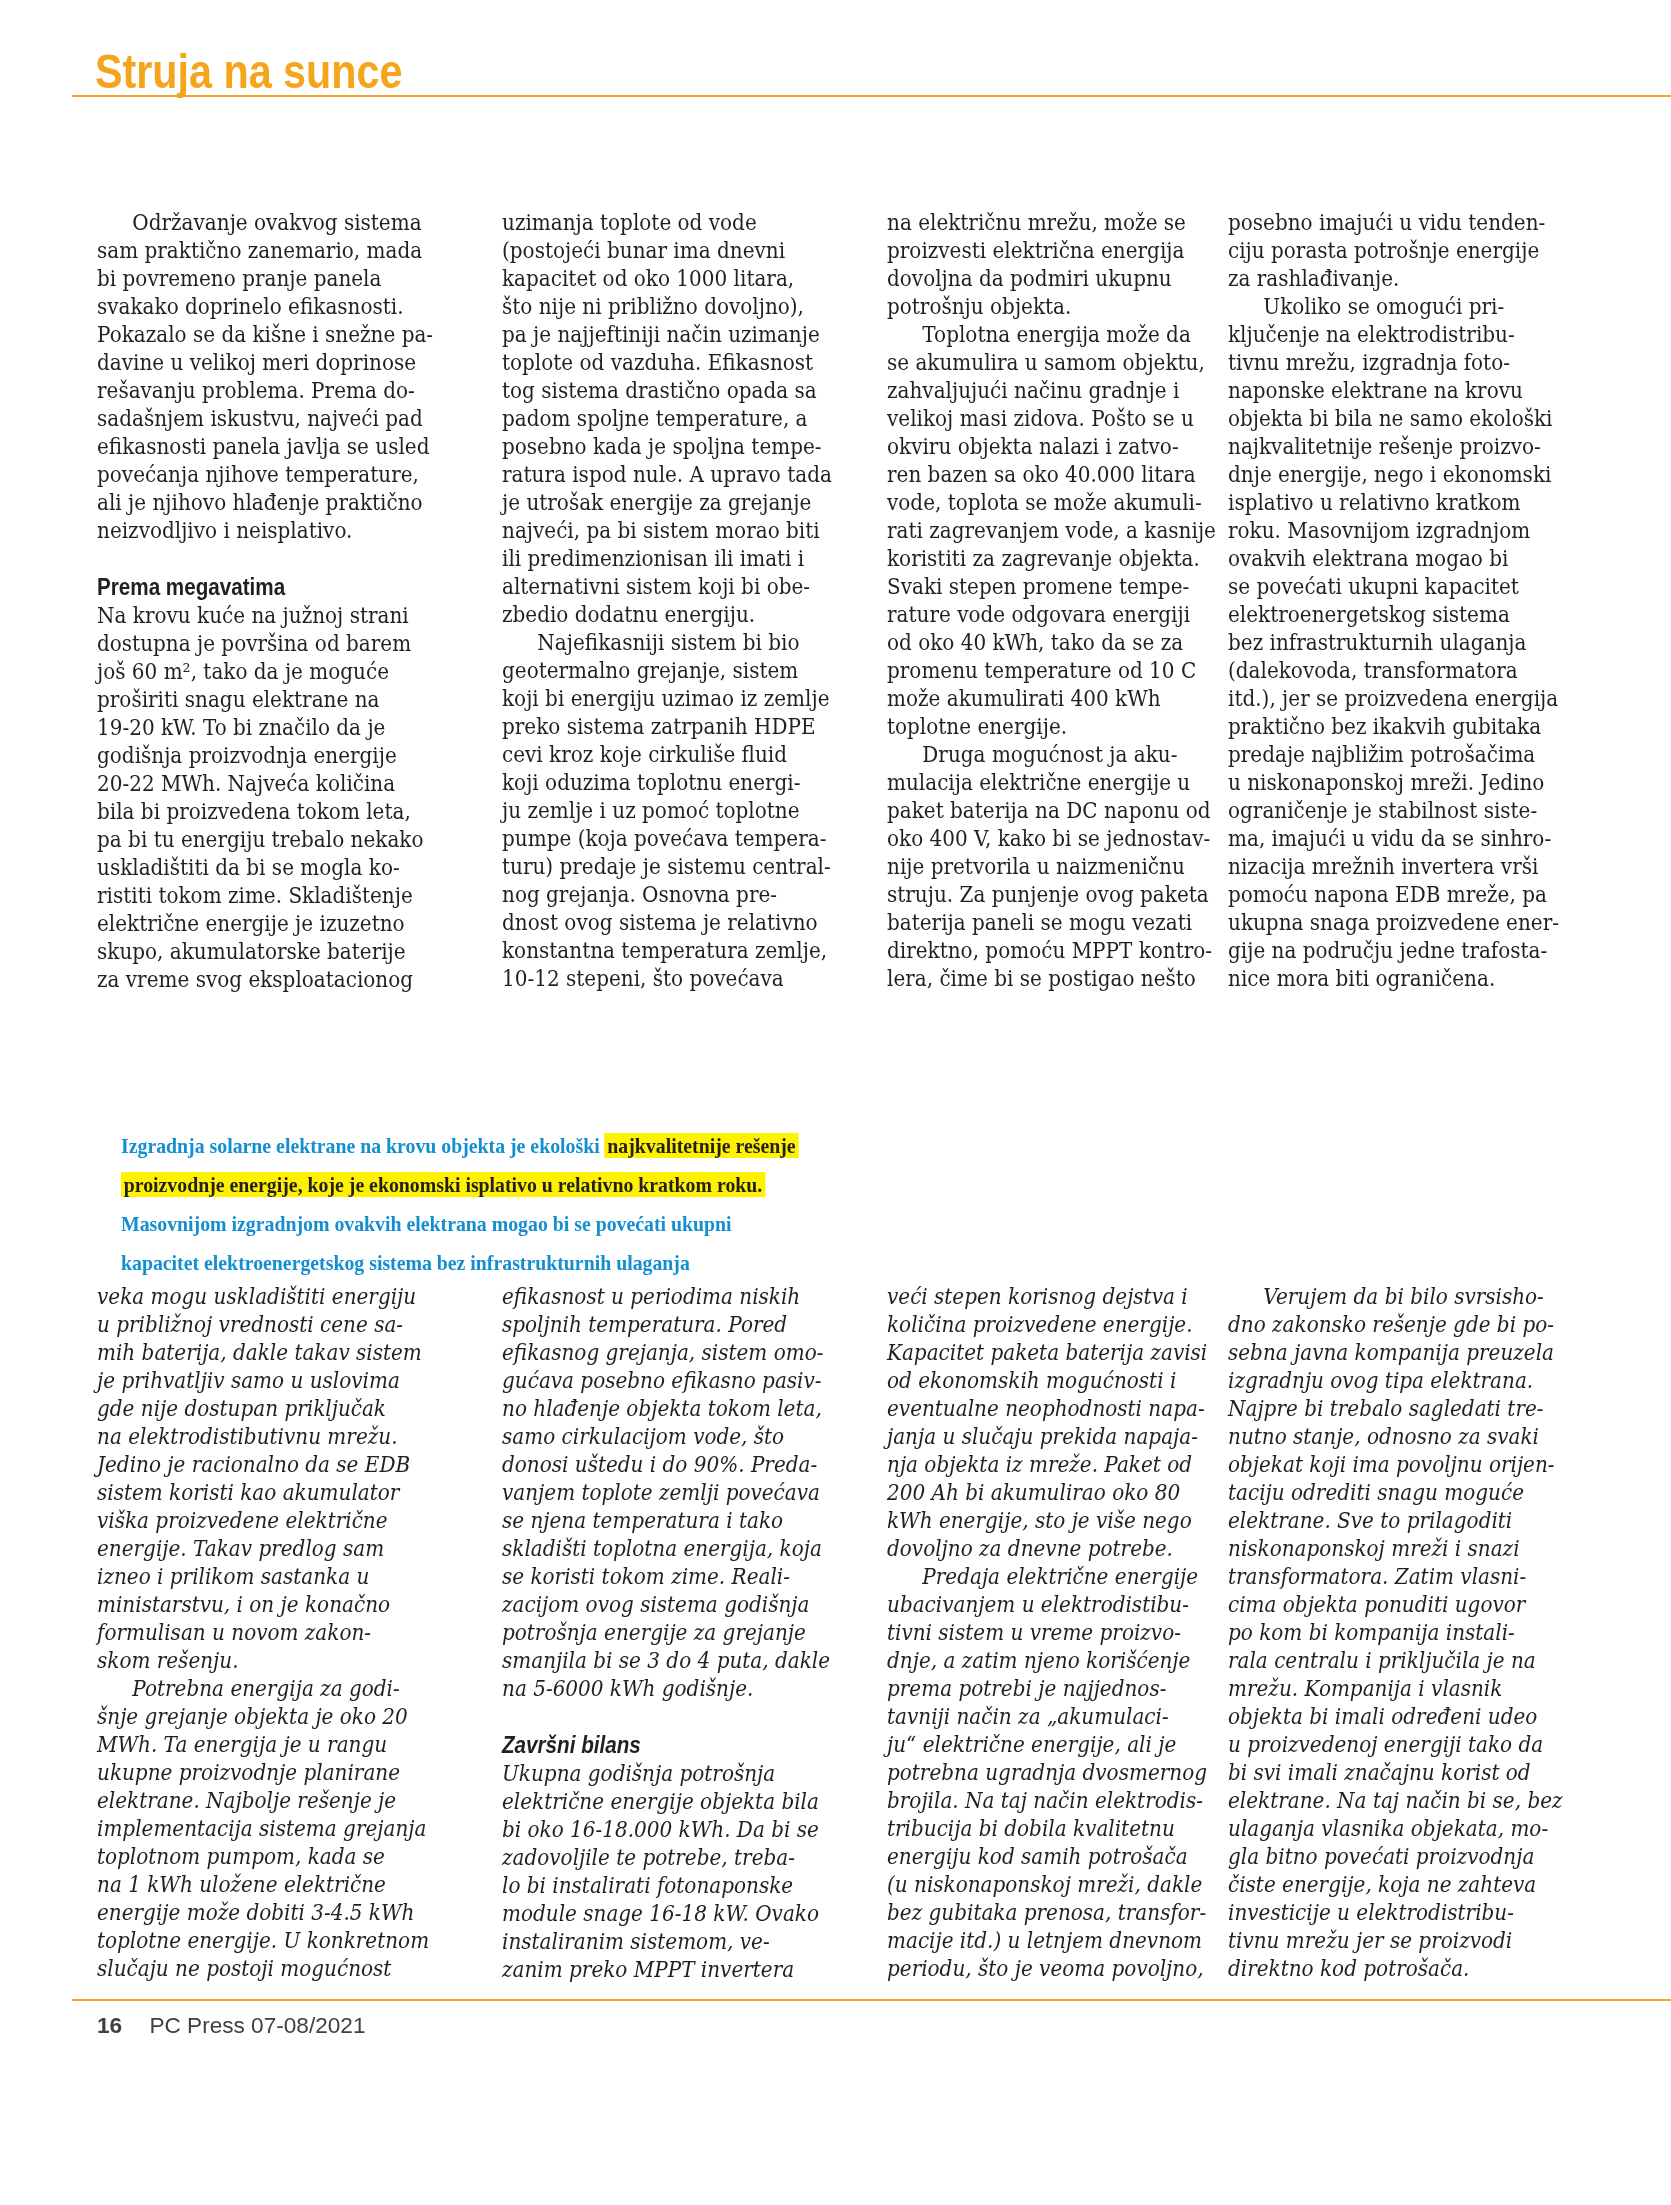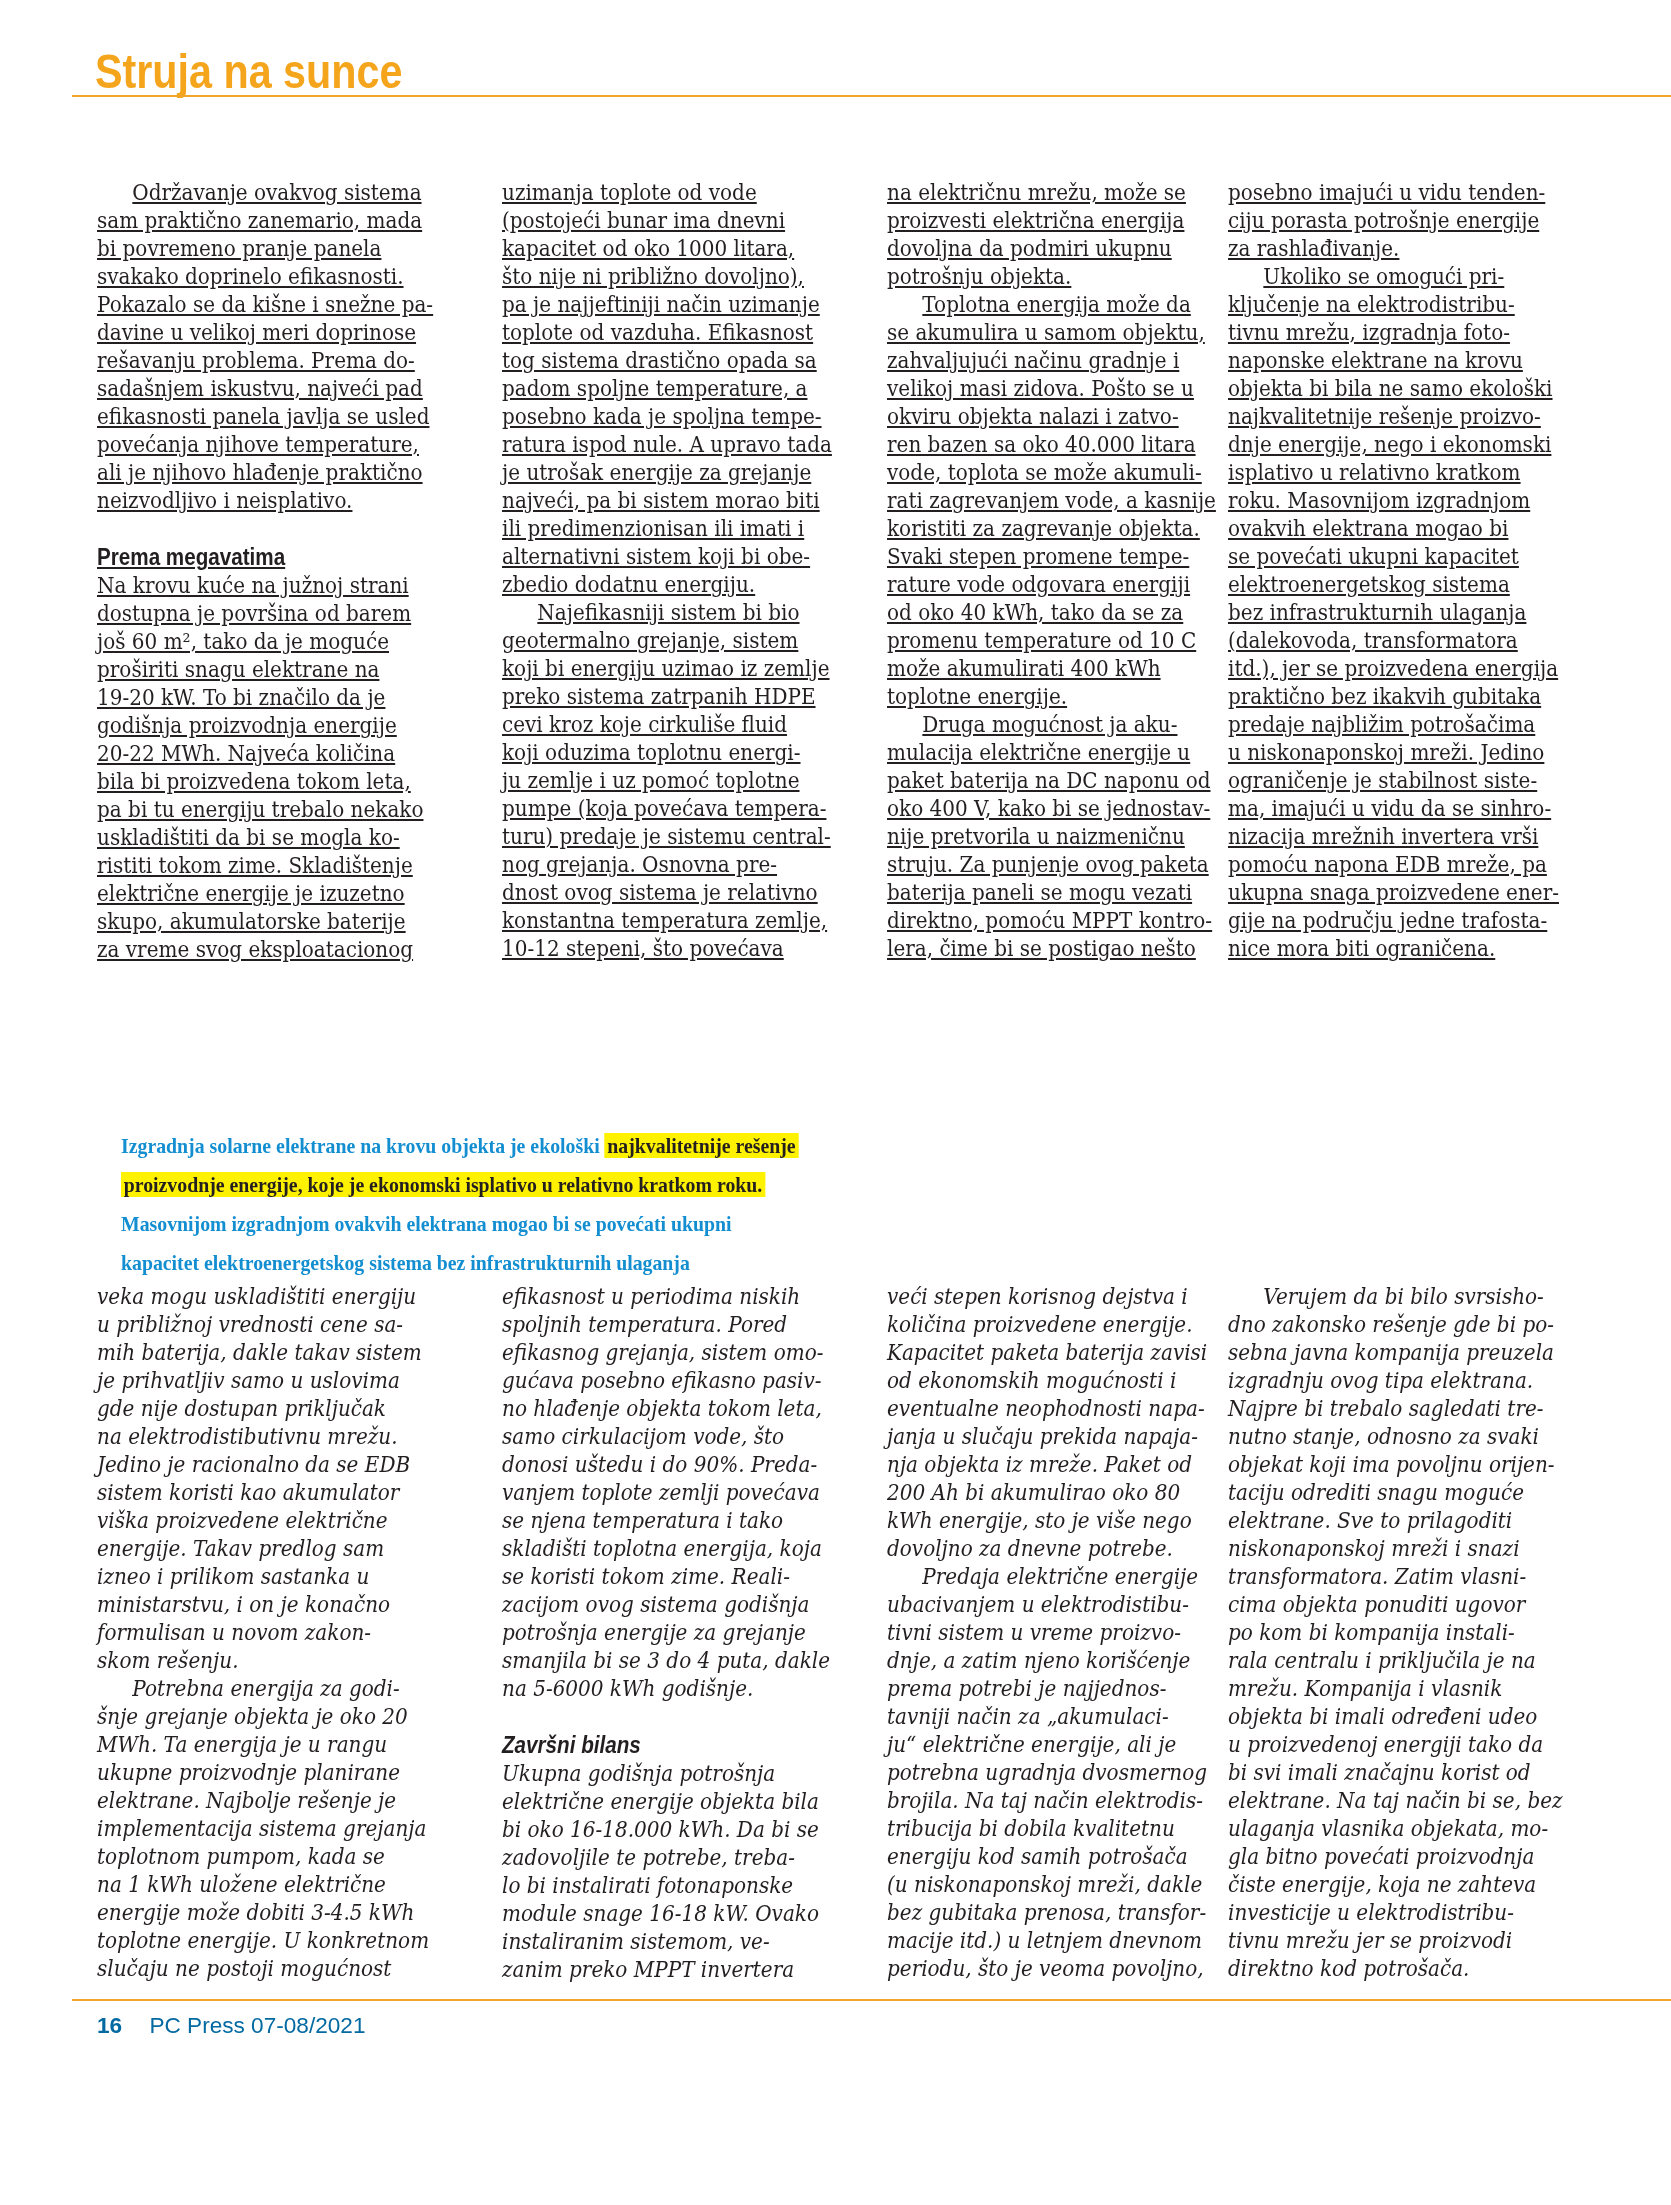--- a/index.html
+++ b/index.html
@@ -16,33 +16,33 @@
     font-family: "DejaVu Serif", serif; font-size: 21.5px; line-height: 28px; color: #231f20;
   }
   .col .ln { white-space: nowrap; display: block; transform: scaleX(0.93); transform-origin: left center; }
   .col .ln.indent { padding-left: 38px; }
   .col .sub {
     display: block; font-family: "Liberation Sans", sans-serif; font-weight: bold;
     font-size: 24px; line-height: 30px; color: #231f20; margin-top: 27px;
     transform: scaleX(0.86); transform-origin: left center;
   }
   .c1 { left: 97px; } .c2 { left: 474px; margin-left: 28px; } .c3 { left: 851px; margin-left: 36px; } .c4 { left: 1228px; }
-  .top { top: 179px; text-decoration: underline; } .bottom { top: 1283px; font-style: italic; }
+  .top { top: 209px; } .bottom { top: 1283px; font-style: italic; }
   .pull {
     position: absolute; left: 121px; top: 1094px; width: 1433px;
     font-family: Liberation Serif, serif; font-weight: bold; font-size: 22px; line-height: 39px;
     color: #138ed1;
     margin-top: 32px;
   }
   .pull .pl { display: block; white-space: nowrap; transform: scaleX(0.9); transform-origin: left center; }
   .pull .hl { background: #fff200; color: #231f20; padding: 0 3px; }
   .bottom-rule { position: absolute; left: 72px; right: 0; top: 1999px; height: 2.3px; background: #f2a52b; }
   .footer {
     position: absolute; left: 97px; top: 2013px;
-    font-family: "Liberation Sans", sans-serif; font-size: 22.6px; color: #0369a1;
+    font-family: "Liberation Sans", sans-serif; font-size: 22.6px; color: #404040;
   }
   .footer .pg { font-weight: bold; margin-right: 21px; }
 </style>
 </head>
 <body>
 
 <div class="page-title">Struja na sunce</div>
 <div class="top-rule"></div>
 
 <div class="col c1 top">

